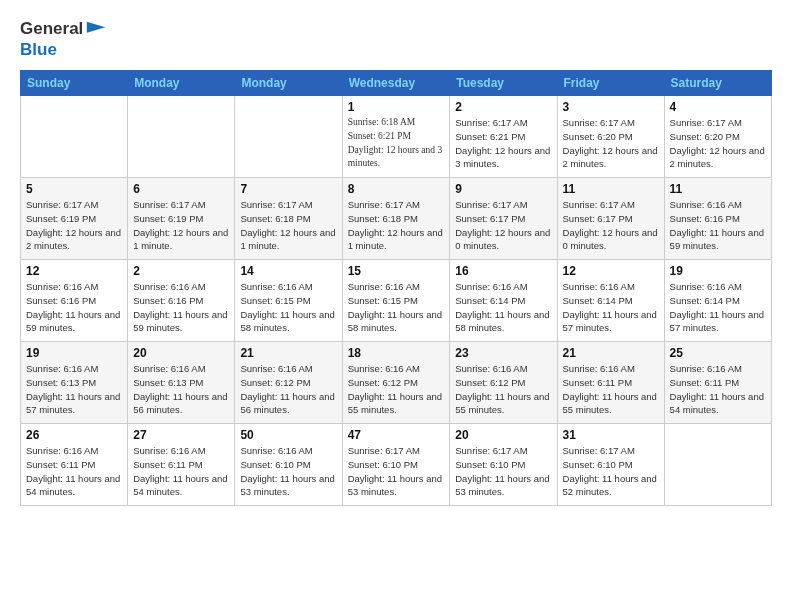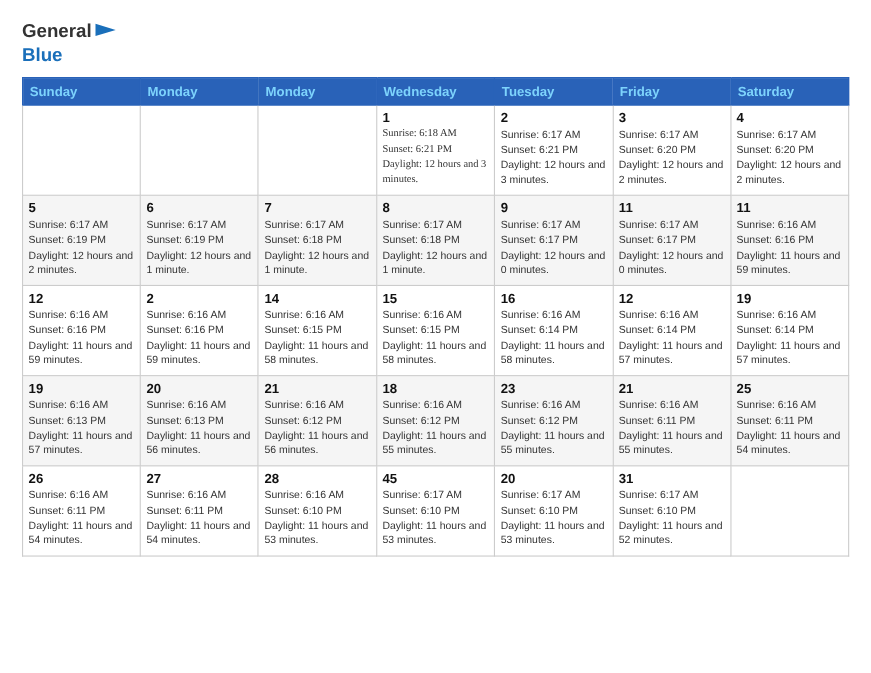--- a/index.html
+++ b/index.html
@@ -289,27 +289,27 @@
 Sunset: 6:11 PM
 Daylight: 11 hours and 54 minutes.</div>
           </td>
           <td>
             <span class="day-number">27</span>
             <div class="day-info" style="white-space: pre-line;">Sunrise: 6:16 AM
 Sunset: 6:11 PM
 Daylight: 11 hours and 54 minutes.</div>
           </td>
           <td>
-            <span class="day-number">28</span>
+            <span class="day-number">50</span>
             <div class="day-info" style="white-space: pre-line;">Sunrise: 6:16 AM
 Sunset: 6:10 PM
 Daylight: 11 hours and 53 minutes.</div>
           </td>
           <td>
-            <span class="day-number">45</span>
+            <span class="day-number">47</span>
             <div class="day-info" style="white-space: pre-line;">Sunrise: 6:17 AM
 Sunset: 6:10 PM
 Daylight: 11 hours and 53 minutes.</div>
           </td>
           <td>
             <span class="day-number">20</span>
             <div class="day-info" style="white-space: pre-line;">Sunrise: 6:17 AM
 Sunset: 6:10 PM
 Daylight: 11 hours and 53 minutes.</div>
           </td>

